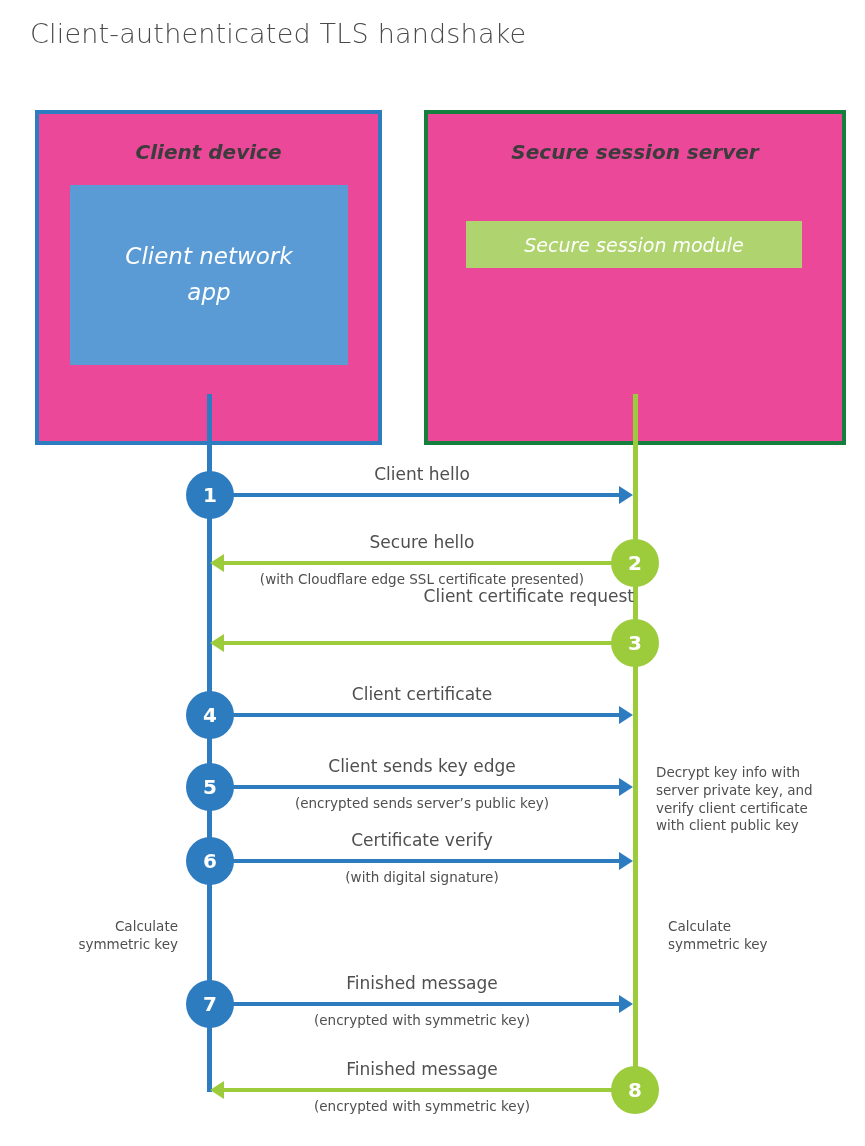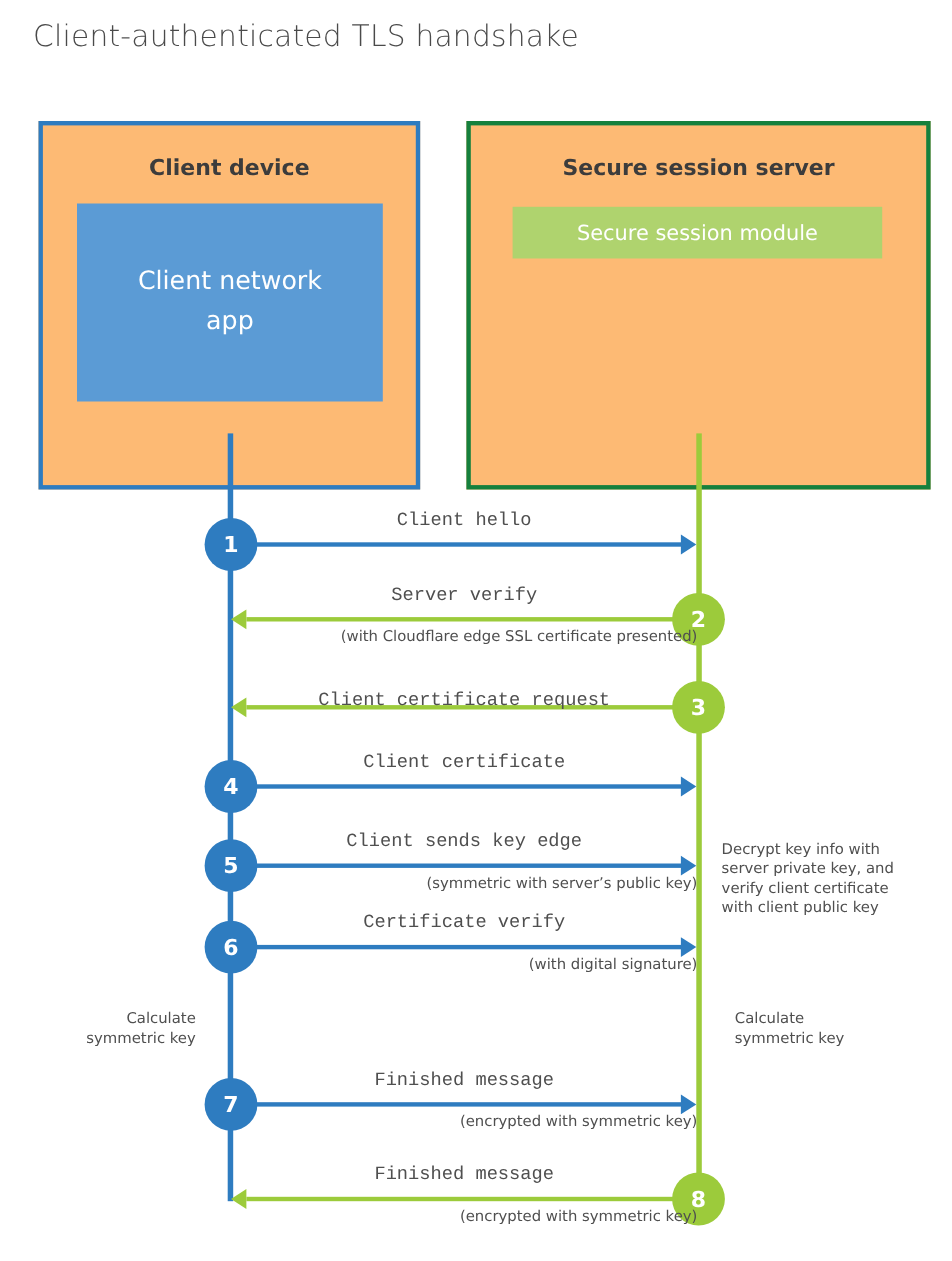--- a/index.html
+++ b/index.html
@@ -5,36 +5,36 @@
   html,body{margin:0;padding:0;background:#ffffff;}
   .canvas{
     position:relative;width:865px;height:1146px;background:#ffffff;overflow:hidden;
     font-family:"DejaVu Sans","Liberation Sans",sans-serif;
   }
   .title{
     position:absolute;left:30px;top:18px;margin:0;
     font-size:27px;font-weight:300;color:#4a4a4a;letter-spacing:.2px;
   }
   
-  .entity-box{position:absolute;top:110px;height:335px;background:#fdba74;box-sizing:border-box;}
+  .entity-box{position:absolute;top:110px;height:335px;background:#ec4899;box-sizing:border-box;font-style:italic;}
   .client-box{left:35px;width:347px;border:4px solid #2E7CC0;}
   .server-box{left:424px;width:422px;border:4px solid #15803d;}
   .entity-title{
     margin-top:26px;text-align:center;font-size:20px;font-weight:bold;color:#3c3c3c;
   }
   .client-app{
     position:absolute;left:31px;top:71px;width:278px;height:180px;background:#5B9BD5;
     display:flex;align-items:center;justify-content:center;text-align:center;
     color:#ffffff;font-size:23px;line-height:1.55;
   }
   .client-app span{display:block;width:170px;}
   .bar{
     position:absolute;left:38px;width:336px;height:47px;background:#AFD36E;
     display:flex;align-items:center;justify-content:center;
-    color:#ffffff;font-size:19px;
+    color:#ffffff;font-size:19px;margin-top:33px;
   }
   .bar1{top:74px}.bar2{top:137px}.bar3{top:200px}
   
   .lifeline{position:absolute;width:5px;}
   .lifeline.blue{left:207px;top:394px;height:698px;background:#2E7CC0;}
   .lifeline.green{left:633px;top:394px;height:700px;background:#9CCB3B;}
   
   .step-circle{
     position:absolute;width:48px;height:48px;border-radius:50%;
     display:flex;align-items:center;justify-content:center;
@@ -43,24 +43,24 @@
   .step-circle.blue{background:#2E7CC0;}
   .step-circle.green{background:#9CCB3B;}
   .arrow-line{position:absolute;height:4px;}
   .arrow-line.blue{left:228px;width:392px;background:#2E7CC0;}
   .arrow-line.green{left:224px;width:392px;background:#9CCB3B;}
   .arrow-head{position:absolute;width:0;height:0;border-top:9px solid transparent;border-bottom:9px solid transparent;}
   .arrow-head.head-right{left:619px;border-left:14px solid #2E7CC0;}
   .arrow-head.head-left{left:210px;border-right:14px solid #9CCB3B;}
   .arrow-label{
     position:absolute;left:210px;width:424px;text-align:center;
-    font-size:17px;color:#4f4f4f;font-family:Liberation Mono, monospace;
+    font-size:17px;color:#4f4f4f;
   }
   .arrow-sub{
-    position:absolute;left:210px;width:424px;text-align:right;
+    position:absolute;left:210px;width:424px;text-align:center;
     font-size:13.5px;color:#4f4f4f;
   }
   
   .note{position:absolute;font-size:13.5px;color:#4f4f4f;line-height:1.32;}
   .decrypt-note{left:656px;top:764px;width:172px;}
   .calc-left{left:66px;top:918px;width:112px;text-align:right;}
   .calc-right{left:668px;top:918px;width:112px;text-align:left;}
 </style>
 </head>
 <body>
@@ -85,35 +85,35 @@
   <div class="lifeline green"></div>
 
   <div id="steps-layer">
       <div class="step-circle blue" style="top: 471px; left: 186px;">1</div>
       <div class="arrow-line blue" style="top: 493px;"></div>
       <div class="arrow-head head-right" style="top: 486px;"></div>
       <div class="arrow-label" style="top: 464px;">Client hello</div>
       <div class="step-circle green" style="top: 539px; left: 611px;">2</div>
       <div class="arrow-line green" style="top: 561px;"></div>
       <div class="arrow-head head-left" style="top: 554px;"></div>
-      <div class="arrow-label" style="top: 532px;">Server verify</div>
+      <div class="arrow-label" style="top: 532px;">Secure hello</div>
       <div class="arrow-sub" style="top: 571px;">(with Cloudflare edge SSL certificate presented)</div>
       <div class="step-circle green" style="top: 619px; left: 611px;">3</div>
       <div class="arrow-line green" style="top: 641px;"></div>
       <div class="arrow-head head-left" style="top: 634px;"></div>
-      <div class="arrow-label" style="top: 628px;">Client certificate request</div>
+      <div class="arrow-label" style="top: 586px; text-align: right;">Client certificate request</div>
       <div class="step-circle blue" style="top: 691px; left: 186px;">4</div>
       <div class="arrow-line blue" style="top: 713px;"></div>
       <div class="arrow-head head-right" style="top: 706px;"></div>
       <div class="arrow-label" style="top: 684px;">Client certificate</div>
       <div class="step-circle blue" style="top: 763px; left: 186px;">5</div>
       <div class="arrow-line blue" style="top: 785px;"></div>
       <div class="arrow-head head-right" style="top: 778px;"></div>
       <div class="arrow-label" style="top: 756px;">Client sends key edge</div>
-      <div class="arrow-sub" style="top: 795px;">(symmetric with server’s public key)</div>
+      <div class="arrow-sub" style="top: 795px;">(encrypted sends server’s public key)</div>
       <div class="step-circle blue" style="top: 837px; left: 186px;">6</div>
       <div class="arrow-line blue" style="top: 859px;"></div>
       <div class="arrow-head head-right" style="top: 852px;"></div>
       <div class="arrow-label" style="top: 830px;">Certificate verify</div>
       <div class="arrow-sub" style="top: 869px;">(with digital signature)</div>
       <div class="step-circle blue" style="top: 980px; left: 186px;">7</div>
       <div class="arrow-line blue" style="top: 1002px;"></div>
       <div class="arrow-head head-right" style="top: 995px;"></div>
       <div class="arrow-label" style="top: 973px;">Finished message</div>
       <div class="arrow-sub" style="top: 1012px;">(encrypted with symmetric key)</div>

